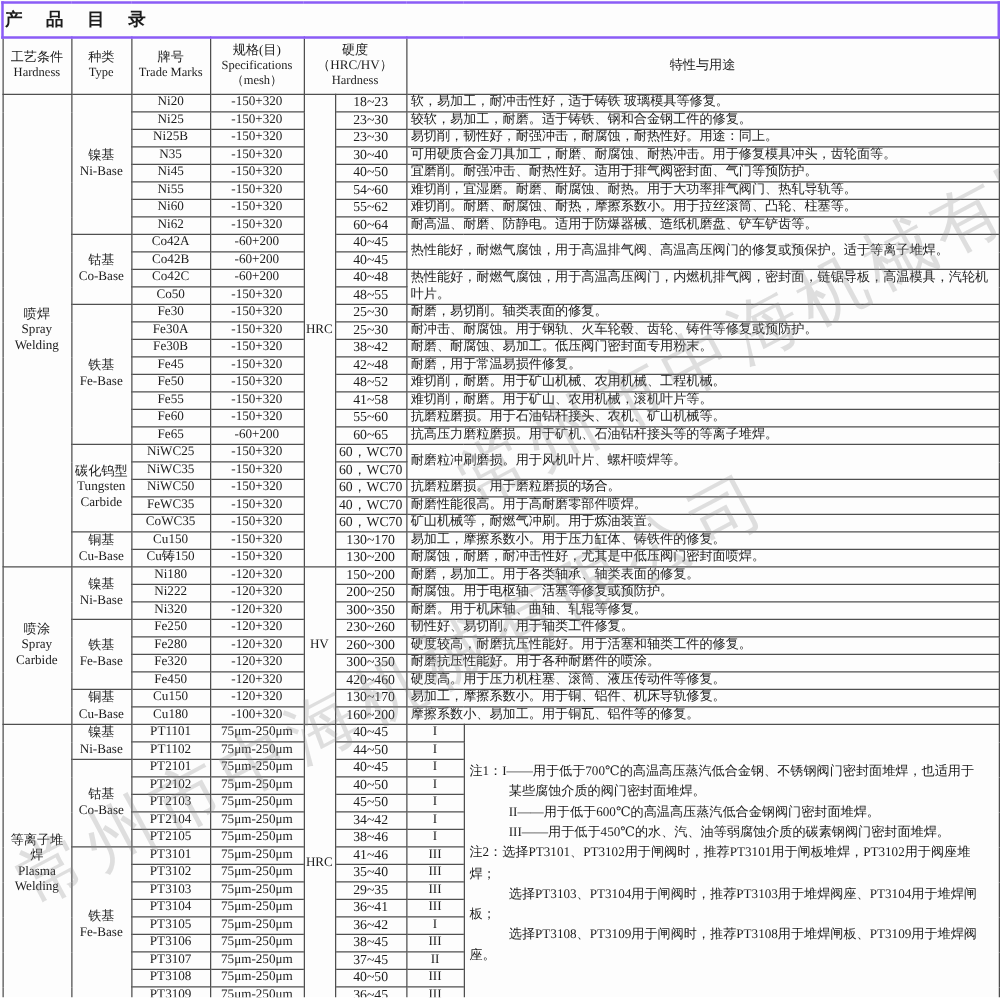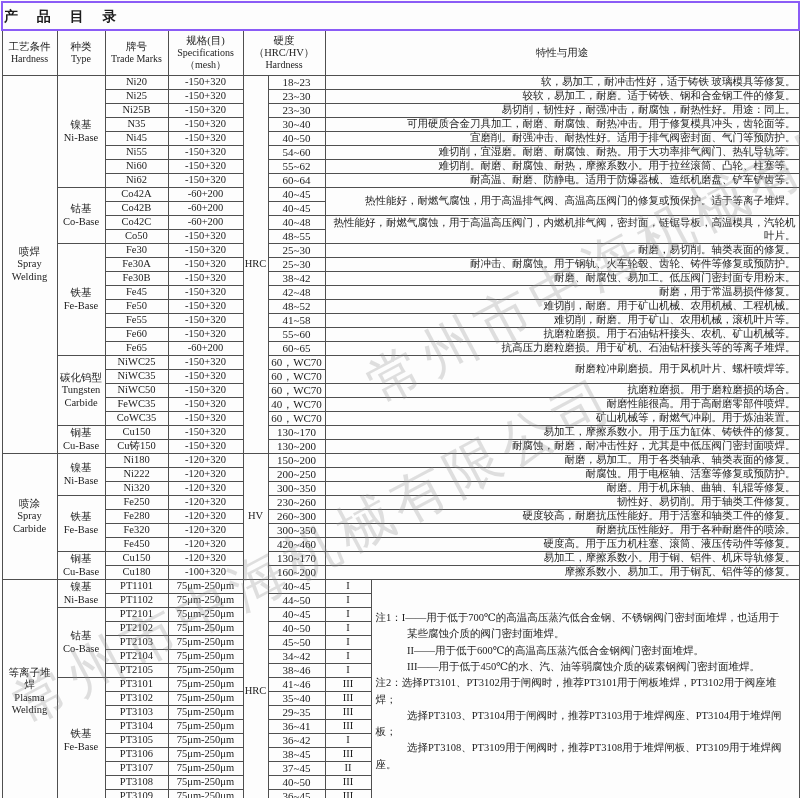--- a/index.html
+++ b/index.html
@@ -6,21 +6,21 @@
   .page{position:relative;width:800px;height:798px;overflow:hidden;background:#fdfdfd;
         font-family:"Liberation Serif","DejaVu Serif",serif;color:#1c1c1c;}
   table{border-collapse:collapse;table-layout:fixed;width:797px;margin:1px 0 0 1px;}
   th,td{border:1px solid #4f4f4f;vertical-align:middle;padding:0 1px;
         font-size:10.5px;line-height:1.18;font-weight:normal;overflow:hidden;}
   tr.title-row th{border:2px solid #8b5cf6;height:26px;
         font-family:"DejaVu Sans","Liberation Sans",sans-serif;
         font-size:14px;font-weight:bold;letter-spacing:7px;text-align:left;}
   tr.head-row th{height:44px;text-align:center;}
   tbody td{height:13px;text-align:center;}
-  td.desc{text-align:right;padding:0 3px;}
+  td.desc{text-align:left;padding:0 3px;}
   td.notes{text-align:left;padding:0 4px;font-size:10.5px;}
   td.notes div{line-height:1.55;}
   td.hard{font-size:11px;white-space:nowrap;}
   .en{font-size:10px;}
   .wm{position:absolute;z-index:3;pointer-events:none;white-space:nowrap;
       font-size:55px;letter-spacing:6px;color:#8f8f8f;opacity:.27;
       transform:rotate(-28deg);transform-origin:0 50%;
       font-family:"DejaVu Sans",sans-serif;}
   .wm1{left:18px;top:672px;}
   .wm2{left:372px;top:352px;}

